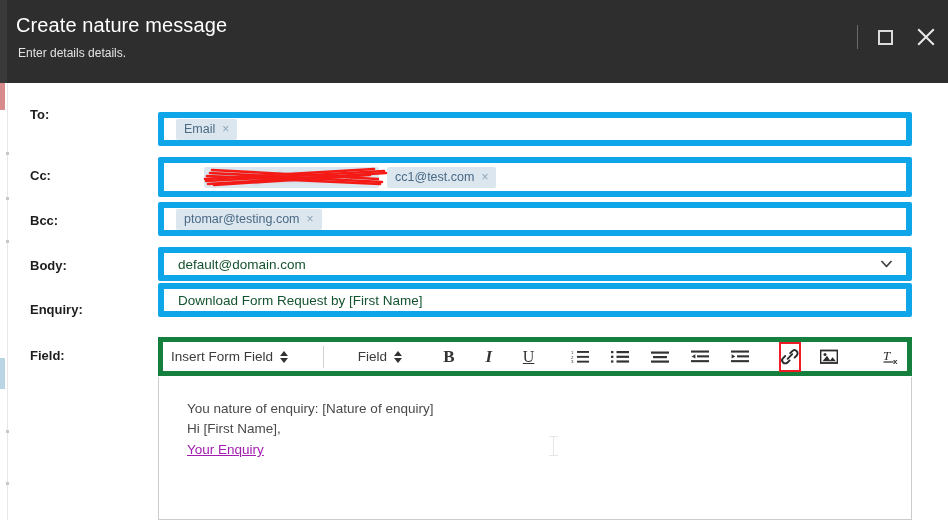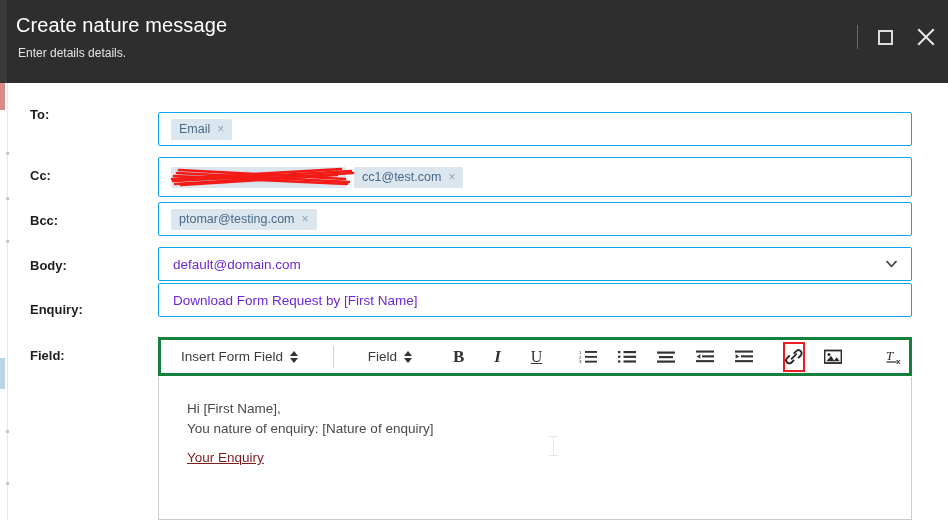--- a/index.html
+++ b/index.html
@@ -51,53 +51,53 @@
   .xmark::after  { transform: rotate(-45deg); }
 
   
   .form { position: absolute; left: 0; top: 83px; width: 948px; height: 437px; }
   .label {
     position: absolute; left: 30px;
     font-size: 13px; font-weight: bold; color: #1d1d1d;
   }
   .field {
     position: absolute; left: 158px; width: 754px;
-    border: 1px solid #0ea5e9; background: #fff; border-radius: 2px;
+    border: 6px solid #0ea5e9; background: #fff; border-radius: 2px;
   }
 
   
   .chips { display: flex; align-items: center; height: 100%; padding-left: 12px; gap: 8px; }
   .chip {
     display: inline-flex; align-items: center; gap: 7px;
     background: #dbe6ef; color: #4a6a85;
     font-size: 12.5px; padding: 3px 8px 4px 8px; border-radius: 2px;
     white-space: nowrap;
   }
   .chip-x { color: #8fa5b5; font-size: 12px; cursor: pointer; line-height: 1; }
 
   
   .chip-redacted { position: relative; min-width: 175px; height: 21px; overflow: visible; }
   .chip-redacted .chip-text { color: #6f8294; filter: blur(1.6px); opacity: .85; }
   .scribble { position: absolute; left: -6px; top: -8px; width: 195px; height: 34px; pointer-events: none; }
 
   
   .fieldtext {
     position: absolute; left: 14px; top: 50%; transform: translateY(-50%);
-    font-size: 13.5px; color: #6d28d9;
+    font-size: 13.5px; color: #14532d;
   }
   .select-arrow {
     position: absolute; right: 14px; top: 50%; transform: translateY(-50%);
     width: 11px; height: 7px; color: #444;
   }
 
   
   .editor-toolbar {
     position: absolute; left: 158px; top: 337px; width: 754px; height: 39px;
-    border: 3px solid #15803d; background: #fff;
-    display: flex; align-items: center; padding-left: 12px; gap: 12px;
+    border: 5px solid #15803d; background: #fff;
+    display: flex; align-items: center; gap: 12px;
   }
   .tb-select {
     display: flex; align-items: center; gap: 7px;
     font-size: 13.5px; color: #3b3b3b; cursor: pointer; padding: 0 8px;
     white-space: nowrap;
   }
   .updown { display: inline-block; width: 9px; height: 14px; position: relative; }
   .updown::before, .updown::after {
     content: ""; position: absolute; left: 0; border-left: 4.5px solid transparent;
     border-right: 4.5px solid transparent;
@@ -113,22 +113,22 @@
   .tb-btn.spaced { margin-left: 14px; }
   .tb-btn.active-box { border: 2px solid #ee1c25; width: 26px; height: 30px; }
 
   .editor-body {
     position: absolute; left: 158px; top: 377px; width: 754px; height: 143px;
     border: 1px solid #ccc; border-top: none; background: #fff;
     padding: 22px 0 0 28px;
   }
   .bodyline { font-size: 13.5px; color: #4a4a4a; line-height: 20px; }
   .bodylink {
-    display: inline-block; margin-top: 11px;
-    font-size: 13.5px; color: #7f1d1d; text-decoration: underline;
+    display: inline-block; margin-top: 3px;
+    font-size: 13.5px; color: #a21caf; text-decoration: underline;
   }
   .caret {
     position: absolute; left: 549px; top: 436px;
     width: 9px; height: 20px; opacity: .18;
   }
   .caret::before, .caret::after, .caret span {
     content: ""; position: absolute; background: #777;
   }
   .caret::before { left: 0; top: 0; width: 9px; height: 1px; }
   .caret::after  { left: 0; bottom: 0; width: 9px; height: 1px; }
@@ -171,21 +171,21 @@
     <div class="field" style="top:29px; height:34px;">
       <div class="chips">
         <span class="chip">
           <span class="chip-text">Email</span>
           <span class="chip-x">×</span>
         </span>
       </div>
     </div>
 
     <div class="label" style="top:85px">Cc:</div>
-    <div class="field" style="top:74px; height:40px;">
+    <div class="field" style="top:74px; height:40px;padding-left:28px;">
       <div class="chips">
         <span class="chip chip-redacted">
           <span class="chip-text">person@redacted.com</span>
           <span class="chip-x">×</span>
           <svg class="scribble" viewBox="0 0 195 34">
             <g stroke="#f41a16" stroke-width="2.6" fill="none" stroke-linecap="round">
               <path d="M8 22 L186 12"></path>
               <path d="M10 25 L188 14"></path>
               <path d="M12 14 L184 23"></path>
               <path d="M9 17 L182 25"></path>
@@ -326,22 +326,22 @@
     <div class="tb-btn spaced" style="margin-left:26px;">
       <svg width="20" height="17" viewBox="0 0 20 17">
         <text x="0" y="12" font-size="13" font-style="italic" fill="#2b2b2b" font-family="Liberation Serif, serif">T</text>
         <rect x="0.5" y="13.4" width="10" height="1.2" fill="#2b2b2b"></rect>
         <text x="10" y="15.5" font-size="8" font-weight="bold" fill="#2b2b2b" font-family="Liberation Sans, sans-serif">x</text>
       </svg>
     </div>
   </div>
 
   <div class="editor-body">
+    <div class="bodyline">You nature of enquiry: [Nature of enquiry]</div>
     <div class="bodyline">Hi [First Name],</div>
-    <div class="bodyline">You nature of enquiry: [Nature of enquiry]</div>
     <a class="bodylink" href="#">Your Enquiry </a>
   </div>
 
   <div class="caret">
       <span></span>
     </div>
 
 </div>
 
 </body></html>

